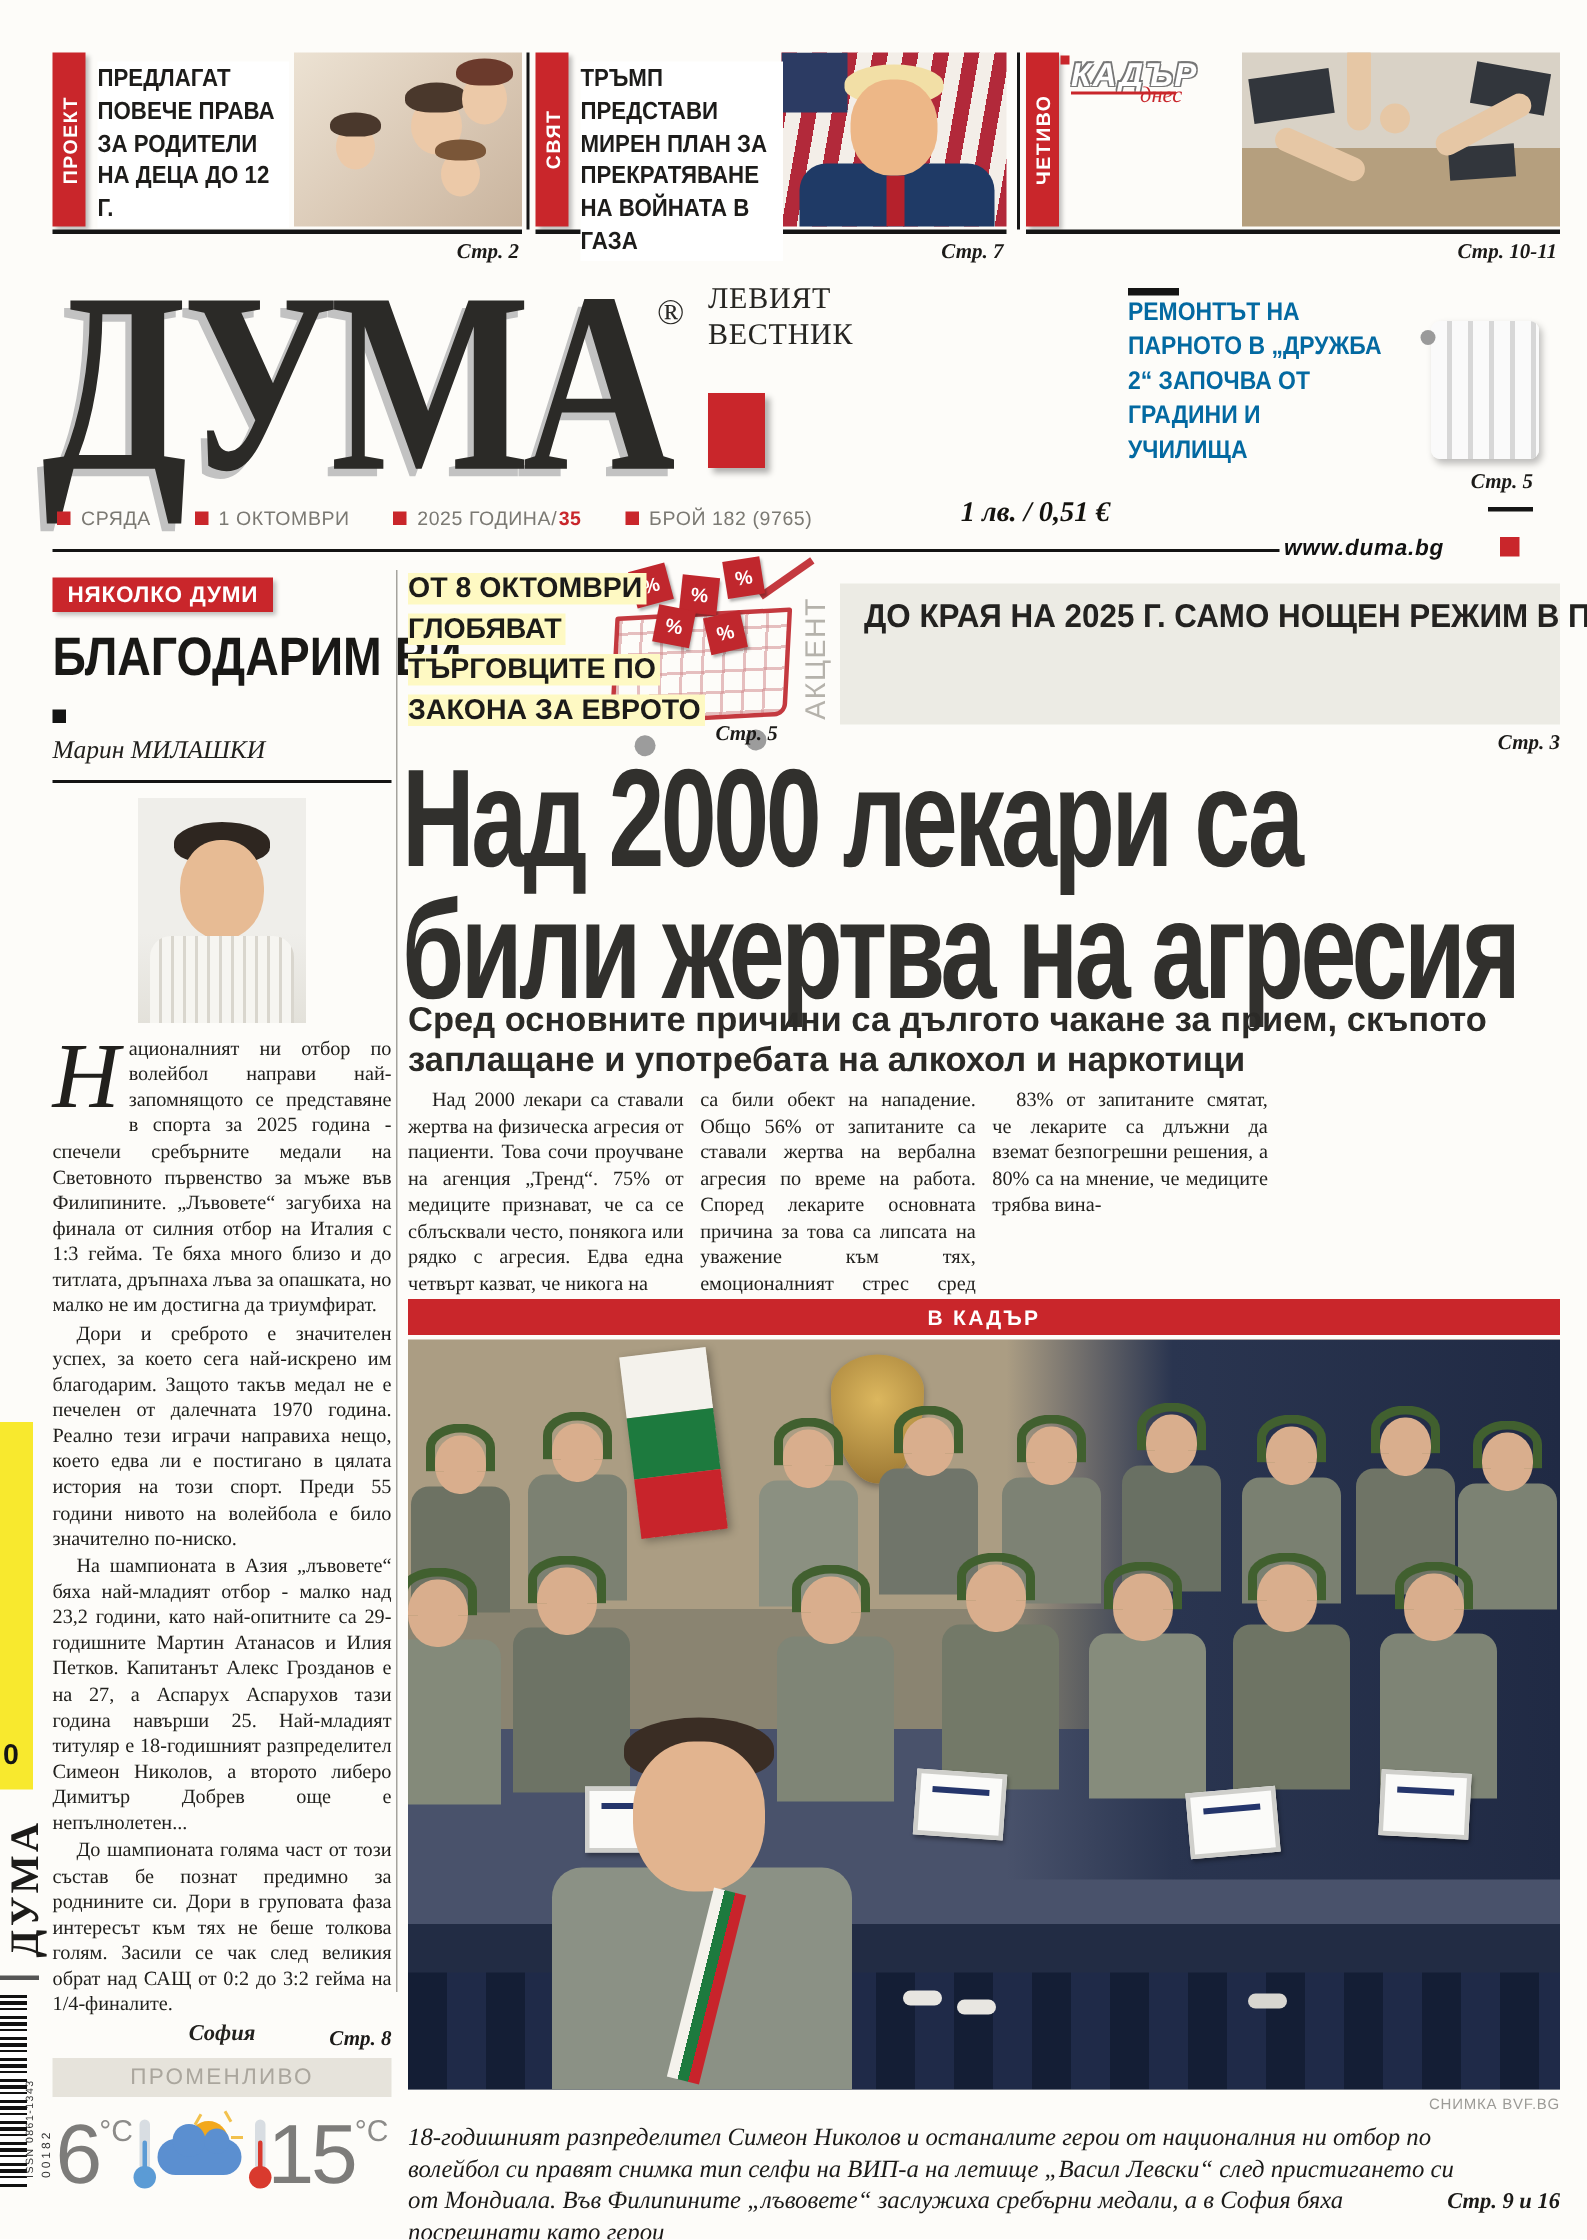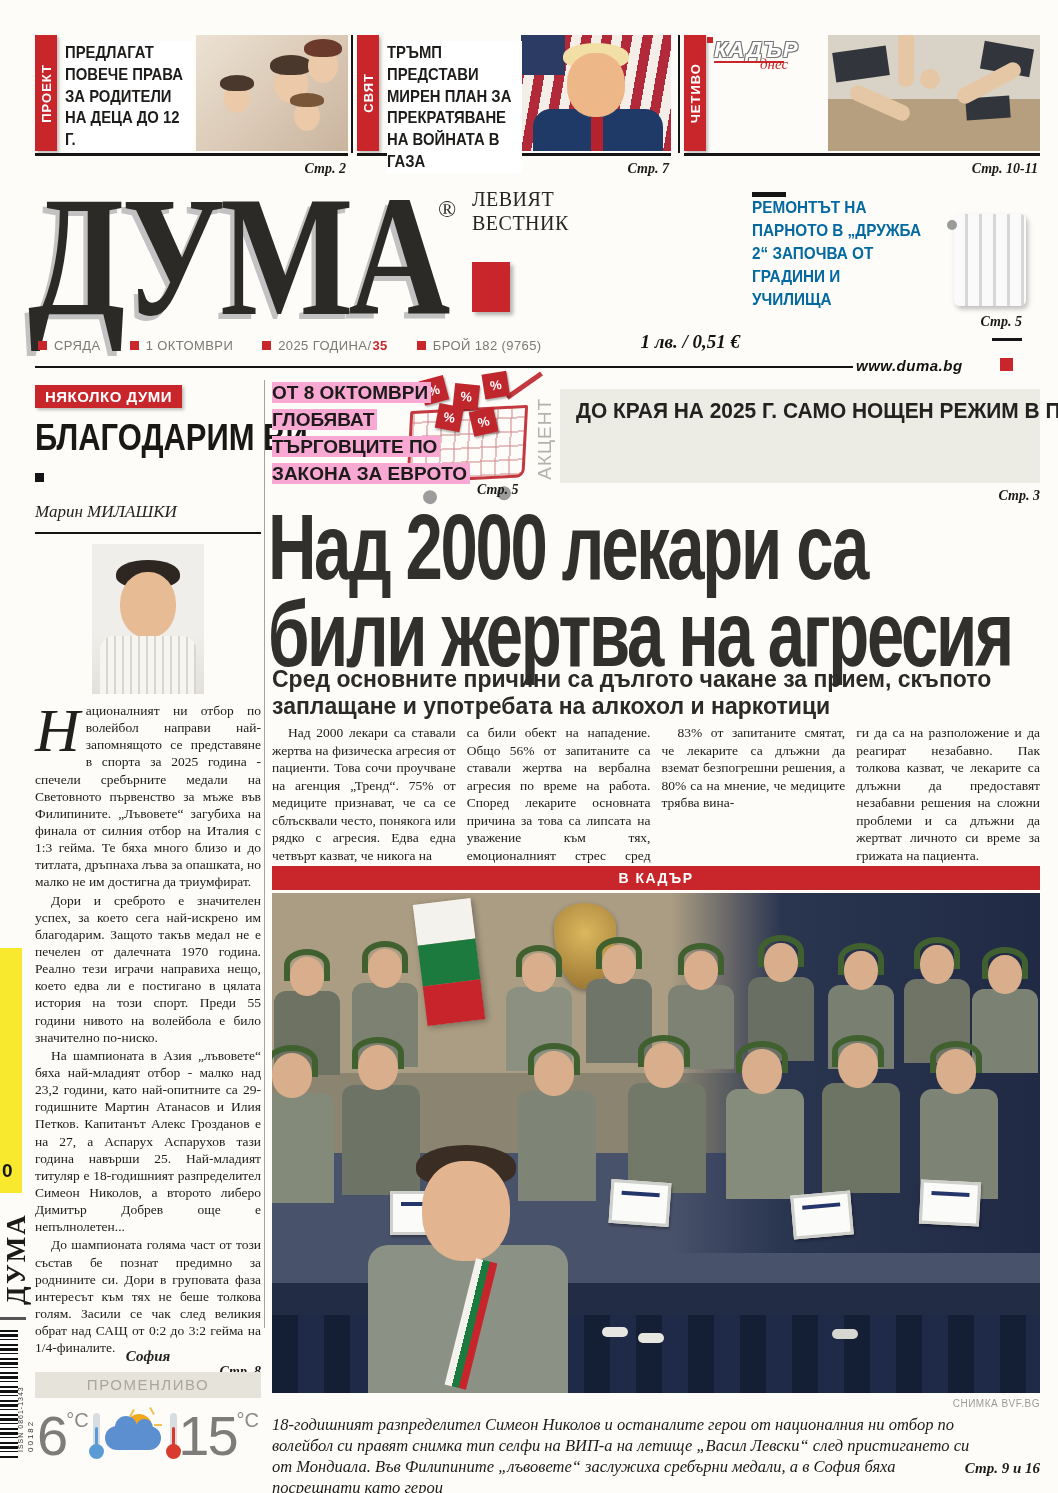--- a/index.html
+++ b/index.html
@@ -81,21 +81,21 @@
   .web-sq{position:absolute;left:1000px;top:358px;width:13px;height:13px;background:#c9262b;}
 
   
   .col-divider{position:absolute;left:264px;top:380px;width:1px;height:948px;background:#a5a39e;}
   .opinion{position:absolute;left:35px;top:385px;width:226px;}
   .op-label{display:inline-block;background:#c9262b;color:#fff;font-family:"Liberation Sans",sans-serif;
       font-weight:bold;font-size:15px;padding:3px 10px;letter-spacing:.5px;box-shadow:2px 2px 3px rgba(0,0,0,.25);}
   .op-title{margin-top:9px;font-family:"Liberation Sans",sans-serif;font-weight:bold;font-size:36px;
       color:#191816;white-space:nowrap;}
   .op-bullet{width:9px;height:9px;background:#141414;margin-top:14px;}
-  .op-author{margin-top:20px;font-style:italic;font-size:17px;color:#22211e;}
+  .op-author{margin-top:8px;font-style:italic;font-size:17px;color:#22211e;}
   .op-rule{margin-top:10px;height:2px;background:#141414;}
   .portrait{margin:10px auto 0;width:112px;height:150px;position:relative;overflow:hidden;
       background:linear-gradient(180deg,#efeeea 0 60%,#e3e1da);}
   .po-head{position:absolute;left:28px;top:28px;width:56px;height:66px;border-radius:48%;background:#e7bb94;}
   .po-hair{position:absolute;left:24px;top:16px;width:64px;height:28px;border-radius:50% 50% 40% 40%;background:#2e2620;}
   .po-shirt{position:absolute;left:8px;top:92px;width:96px;height:58px;border-radius:14px 14px 0 0;
       background:repeating-linear-gradient(90deg,#f6f5f1 0 6px,#d9d6ce 6px 8px);}
   .op-article{margin-top:8px;font-size:13.5px;line-height:1.27;text-align:justify;color:#21201d;}
   .op-article p{margin:0;}
   .op-article p + p{text-indent:16px;margin-top:1px;}
@@ -135,21 +135,21 @@
       background:repeating-linear-gradient(180deg,#111 0 2px,#fff 2px 4px,#111 4px 7px,#fff 7px 9px,#111 9px 10px,#fff 10px 14px);}
   .issn{position:absolute;left:17px;top:1452px;transform:rotate(-90deg);transform-origin:0 0;
       font-family:"Liberation Sans",sans-serif;font-size:7px;letter-spacing:1px;color:#333;white-space:nowrap;}
   .bc-num{position:absolute;left:26px;top:1452px;transform:rotate(-90deg);transform-origin:0 0;
       font-family:"Liberation Sans",sans-serif;font-size:8px;letter-spacing:2px;color:#333;white-space:nowrap;}
 
   
   .euro{position:absolute;left:272px;top:380px;width:268px;height:122px;}
   .euro-title{position:relative;z-index:2;width:212px;font-family:"Liberation Sans",sans-serif;
       font-weight:bold;font-size:19px;line-height:1.42;color:#1c1b19;}
-  .euro-title span{background:#f9a8d4;display:inline;padding:0 3px 0 0;
+  .euro-title span{background:#fef9c3;display:inline;padding:0 3px 0 0;
       -webkit-box-decoration-break:clone;box-decoration-break:clone;}
   .euro-page{position:absolute;left:205px;top:102px;z-index:3;}
   .cart{position:absolute;left:118px;top:-6px;width:160px;height:128px;z-index:1;transform:rotate(-3deg);}
   .cart-basket{position:absolute;left:18px;top:34px;width:112px;height:66px;border:3px solid #c4393f;
       border-radius:2px 2px 8px 8px;transform:skewX(-6deg);
       background:repeating-linear-gradient(90deg,rgba(210,140,143,.55) 0 2px,transparent 2px 14px),
                  repeating-linear-gradient(0deg,rgba(210,140,143,.55) 0 2px,transparent 2px 14px);}
   .cart-handle{position:absolute;right:2px;top:12px;width:42px;height:5px;background:#c4393f;transform:rotate(-32deg);}
   .wheel{position:absolute;bottom:0;width:14px;height:14px;border-radius:50%;background:#9c9c9c;}
   .cube{position:absolute;width:25px;height:25px;background:#c0272d;color:#fff;z-index:2;
@@ -425,24 +425,20 @@
   <div class="lead-cols">
     <div>
         <p class="indent">Над 2000 лекари са ставали жертва на физическа агресия от пациенти. Това сочи проучване на агенция „Тренд“. 75% от медиците признават, че са се сблъсквали често, понякога или рядко с агресия. Едва една четвърт казват, че никога на</p>
       </div>
     <div>
         <p>са били обект на нападение. Общо 56% от запитаните са ставали жертва на вербална агресия по време на работа. Според лекарите основната причина за това са липсата на уважение към тях, емоционалният стрес сред пациентите, употребата на</p>
       </div>
     <div>
       <p class="indent">83% от запитаните смятат, че лекарите са длъжни да вземат безпогрешни решения, а 80% са на мнение, че медиците трябва вина-</p>
     </div>
-    <div>
-      <p>ги да са на разположение и да реагират незабавно. Пак толкова казват, че лекарите са длъжни да предоставят незабавни решения на сложни проблеми и са длъжни да жертват личното си време за грижата на пациента.</p>
-      <div class="lead-page pageref">Стр. 4</div>
-    </div>
   </div>
 
   <div class="kader-bar">
       <span>В КАДЪР</span>
     </div>
 
   <div class="photo">
     <div class="ph-curtain"></div>
     <div class="ph-flag">
         <div class="w"></div>

